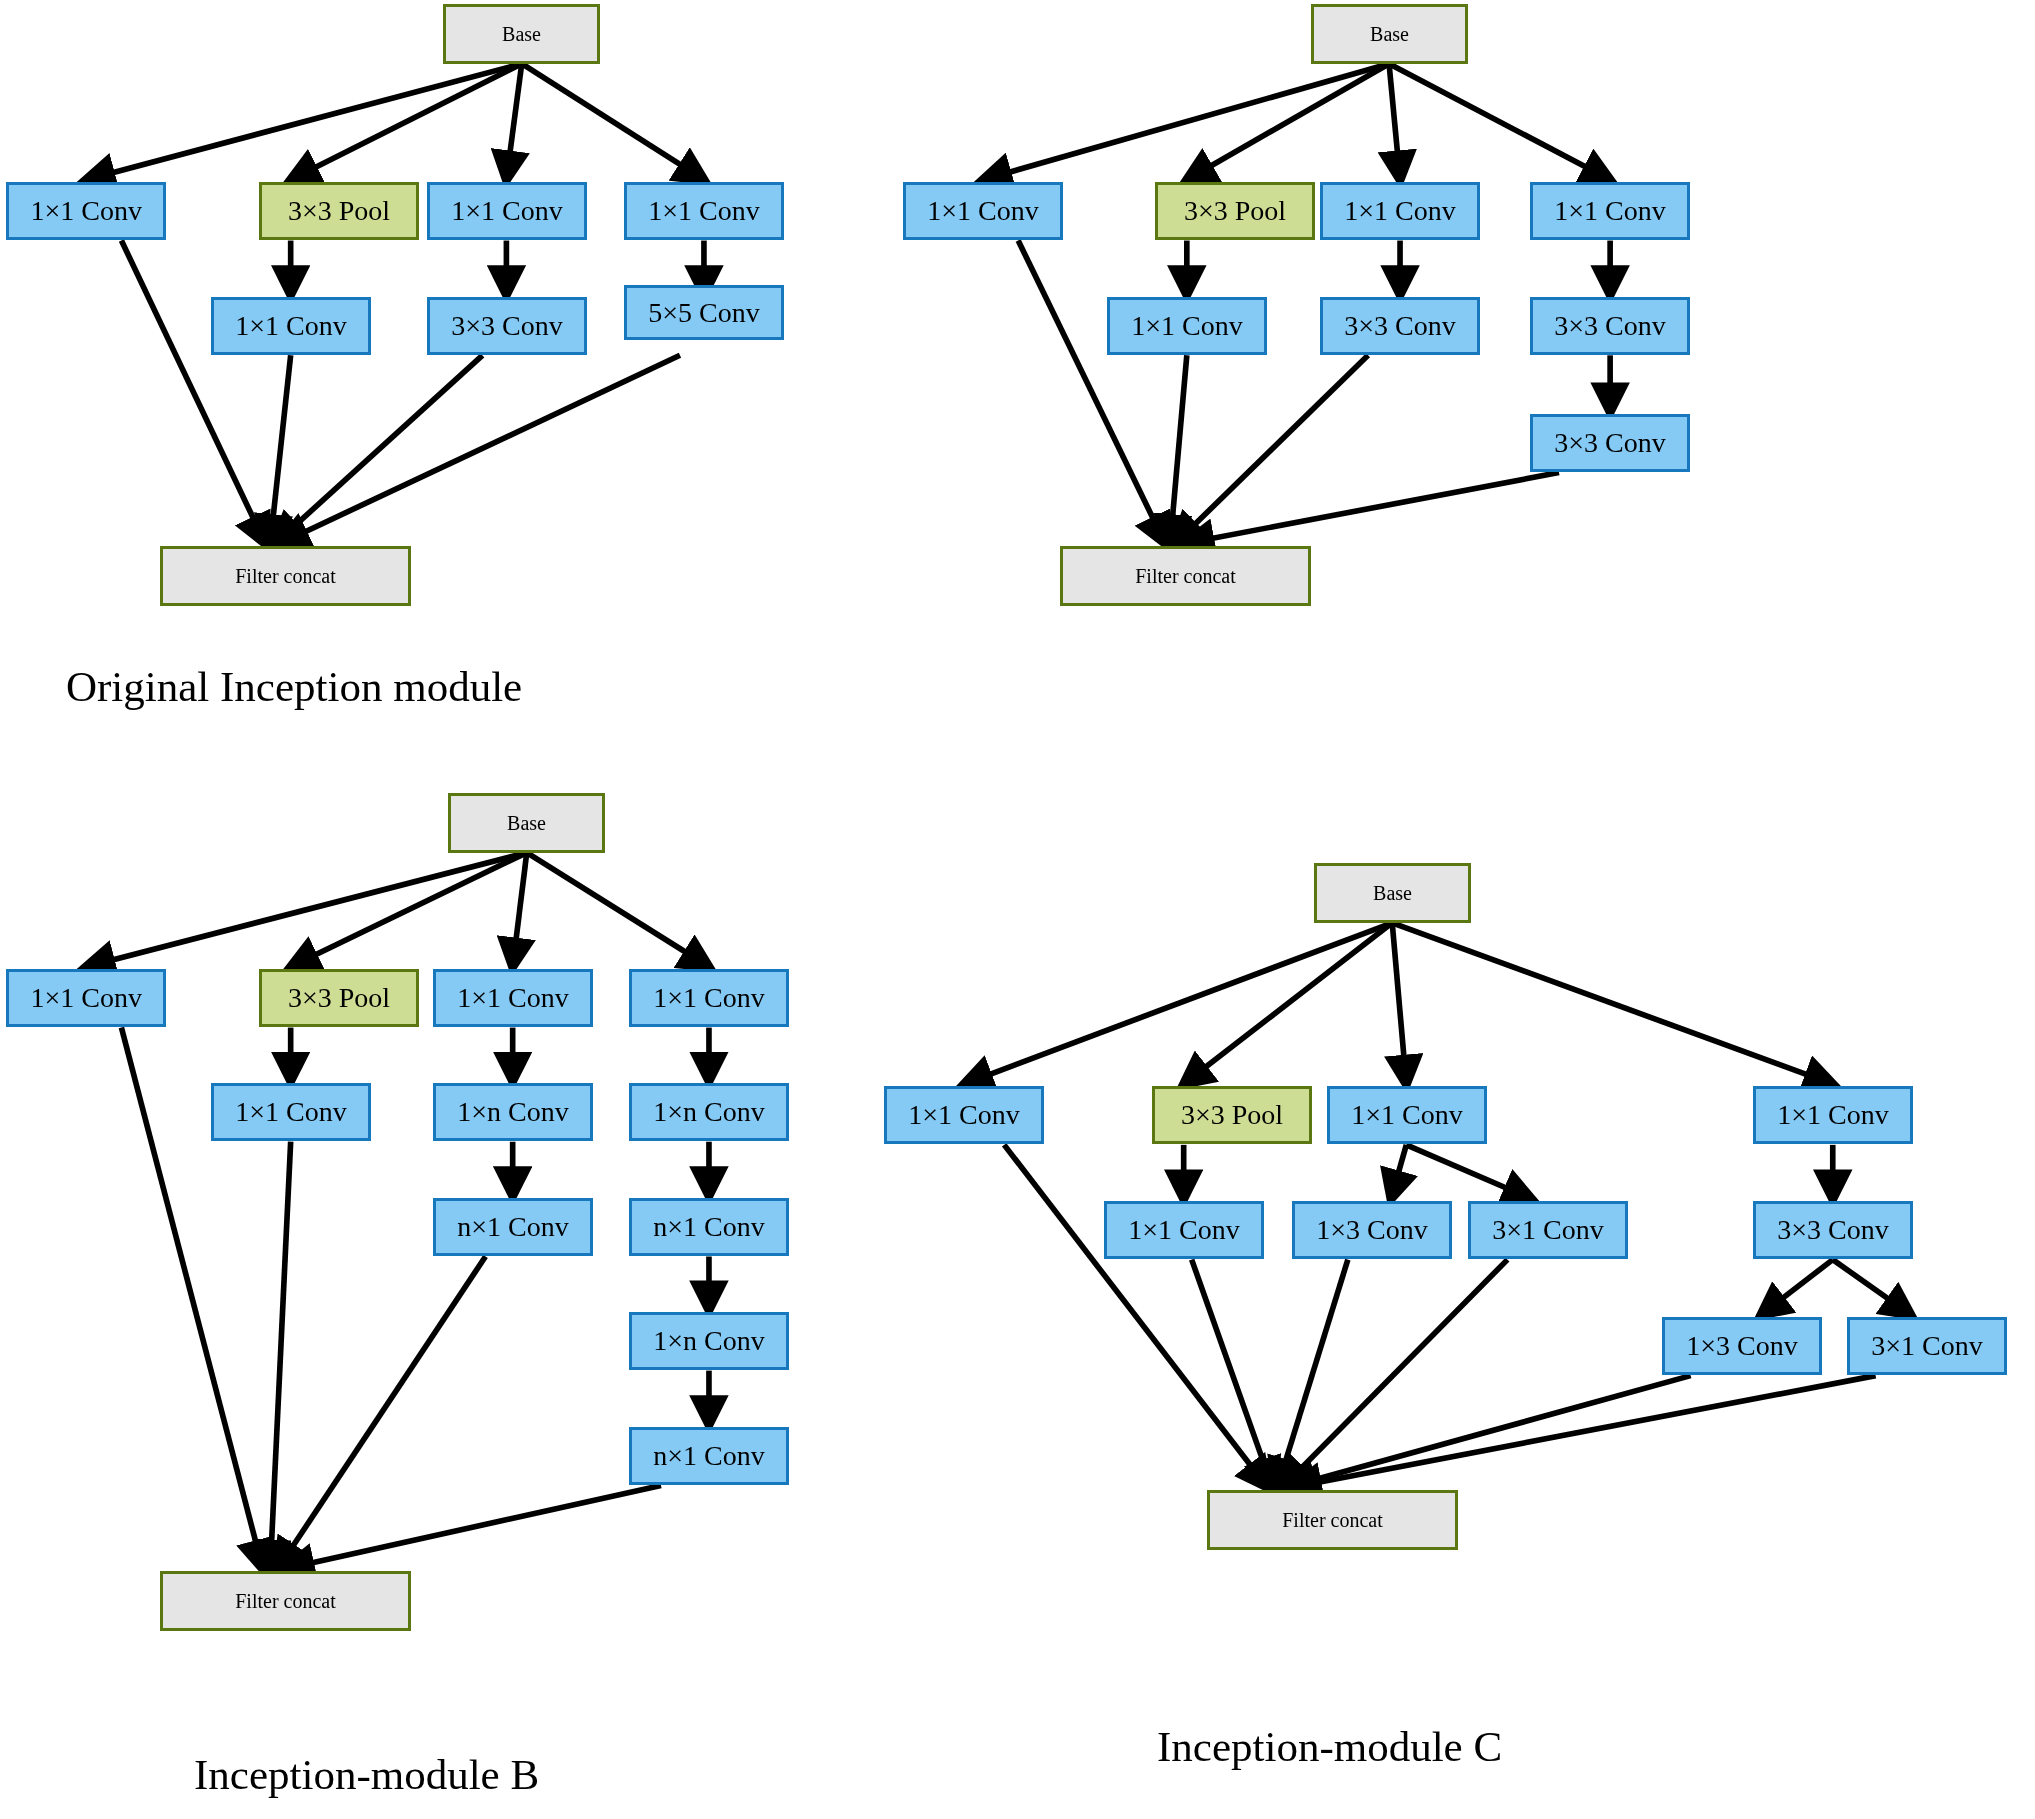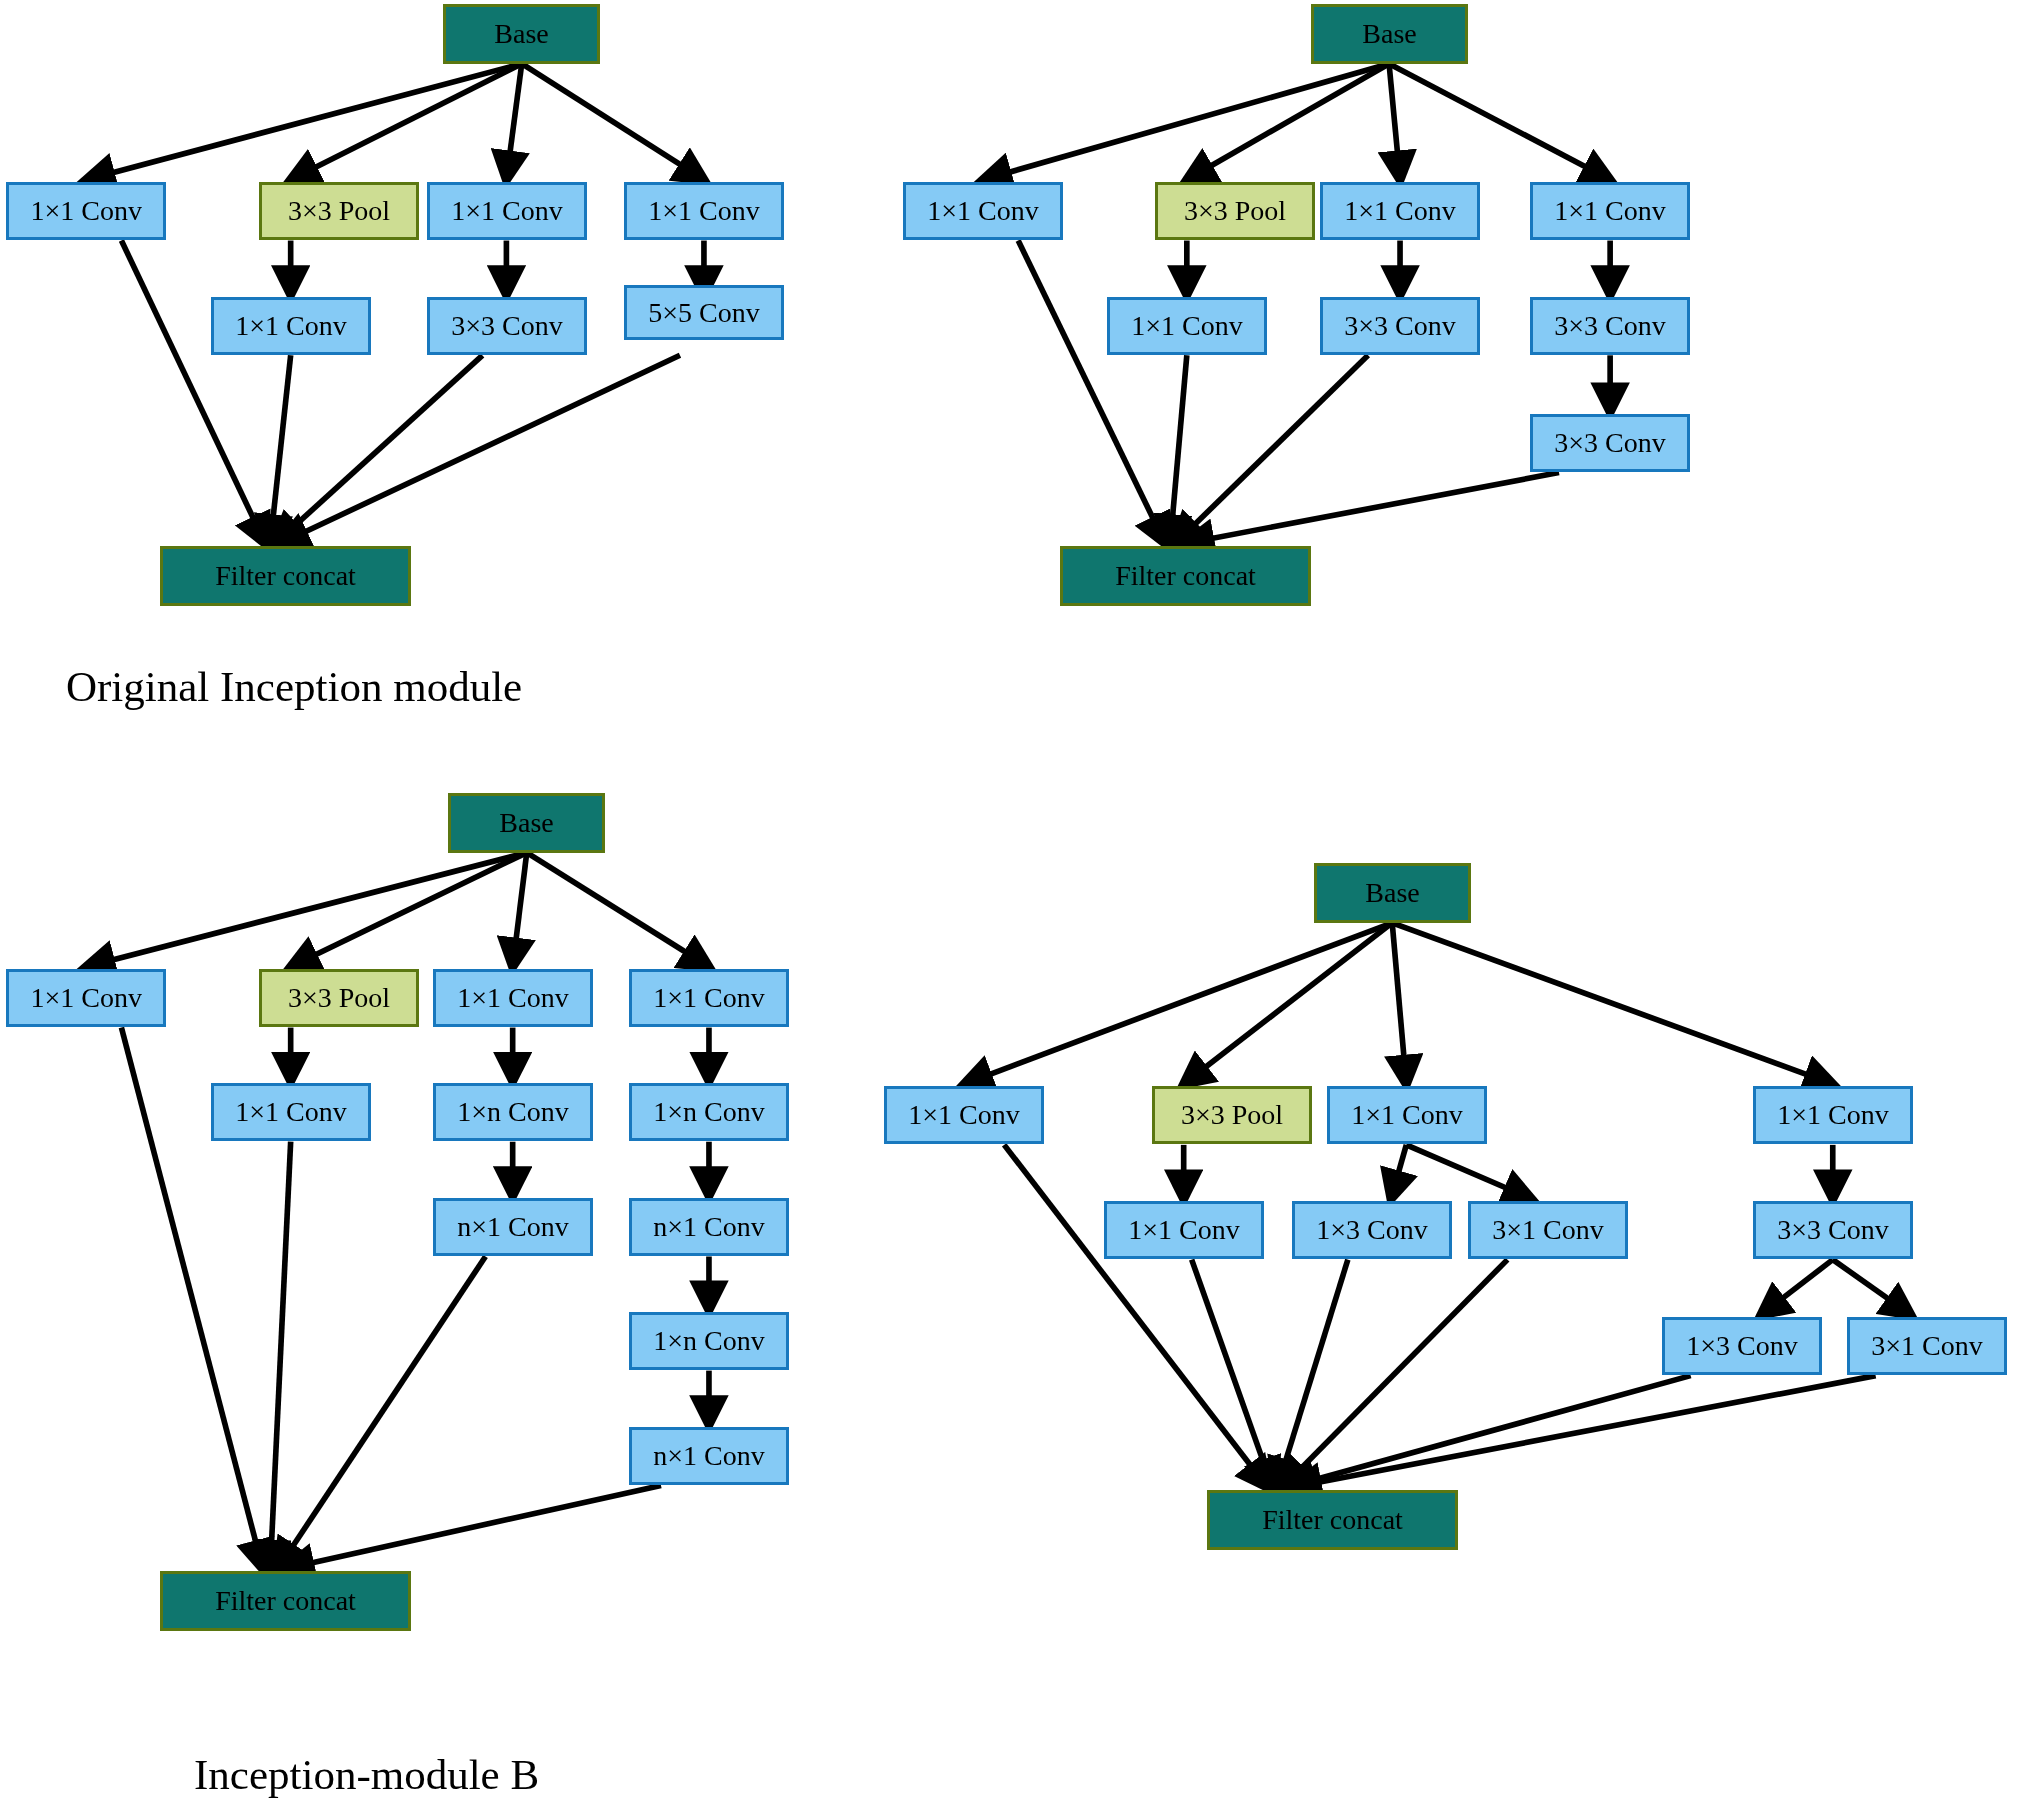--- a/index.html
+++ b/index.html
@@ -27,24 +27,24 @@
     font-size:28px;
   }
   .node.pool{
     background:#cddd93;
     border:3.1px solid #5b7711;
     color:#000;
     font-size:28px;
     margin-left:48px;
   }
   .node.base, .node.concat{
-    background:#0f766e;
+    background:#e5e5e5;
     border:3.1px solid #5b7711;
     color:#000;
-    font-size:28px;
+    font-size:20px;
   }
   .caption{
     position:absolute;
     font-size:43px;
     color:#000;
     white-space:nowrap;
     z-index:4;
     letter-spacing:0px;
   }
 </style>
@@ -184,15 +184,16 @@
   <div class="node conv" style="left:1292px;top:1201px;width:160px;height:58px;">1×3 Conv</div>
   <div class="node conv" style="left:1468px;top:1201px;width:160px;height:58px;">3×1 Conv</div>
 
   <div class="node conv" style="left:1753px;top:1086px;width:160px;height:58px;">1×1 Conv</div>
   <div class="node conv" style="left:1753px;top:1201px;width:160px;height:58px;">3×3 Conv</div>
   <div class="node conv" style="left:1662px;top:1317px;width:160px;height:58px;">1×3 Conv</div>
   <div class="node conv" style="left:1847px;top:1317px;width:160px;height:58px;">3×1 Conv</div>
 
   <div class="node concat" style="left:1207px;top:1490px;width:251px;height:60px;">Filter concat</div>
 
+  <div class="caption" style="left:1157px;top:1722px;">Inception-module C</div>
 
 </div>
 
 
 </body></html>

